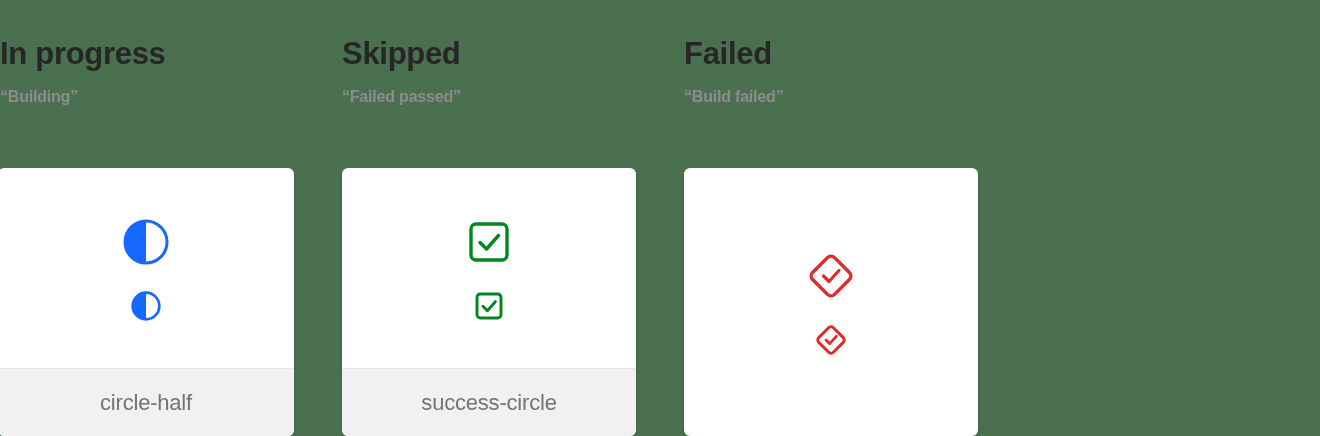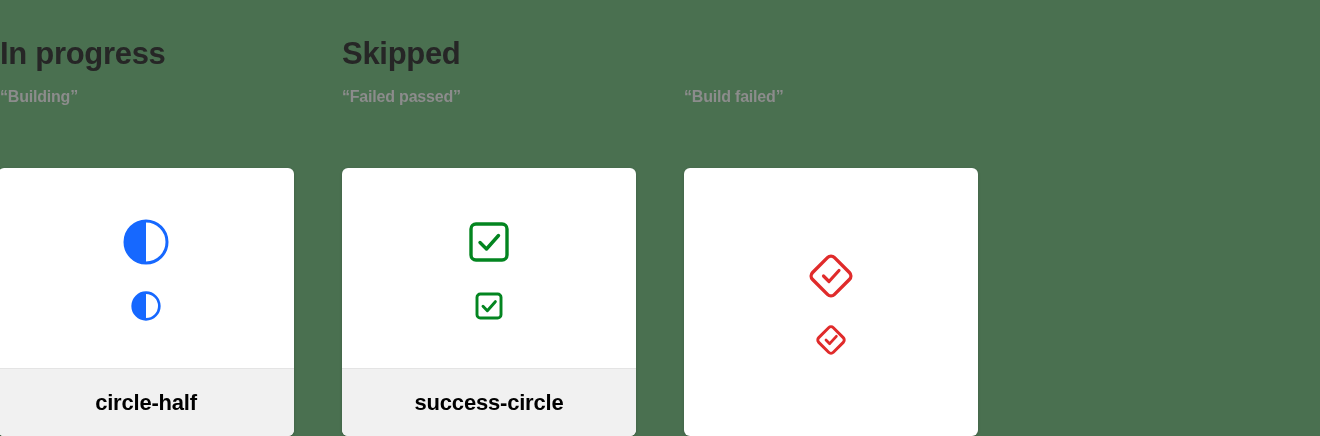--- a/index.html
+++ b/index.html
@@ -98,22 +98,22 @@
     flex: 0 0 68px;
     background: #f1f1f1;
     border-top: 1px solid #e4e4e4;
     display: flex;
     align-items: center;
     justify-content: center;
   }
 
   .card-label {
     font-size: 22px;
-    font-weight: bold;
-    color: #000000;
+    font-weight: normal;
+    color: #737373;
     letter-spacing: -0.2px;
   }
 </style>
 </head>
 <body>
 
 <div class="board">
 
   <div class="column c0">
     <div class="col-title">In progress</div>
@@ -165,20 +165,21 @@
         </div>
 
       </div>
       <div class="card-footer">
         <span class="card-label">success-circle</span>
       </div>
     </div>
   </div>
 
   <div class="column c2">
+    <div class="col-title">Failed</div>
     <div class="col-sub">“Build failed”</div>
 
     <div class="card">
       <div class="card-body">
 
         <div class="icon-slot big">
           <svg viewBox="0 0 48 48" aria-hidden="true">
             <g transform="rotate(45 24 24)">
               <rect x="8.5" y="8.5" width="31" height="31" rx="5" ry="5" fill="none" stroke="#e02b2b" stroke-width="3.4"></rect>
             </g>

